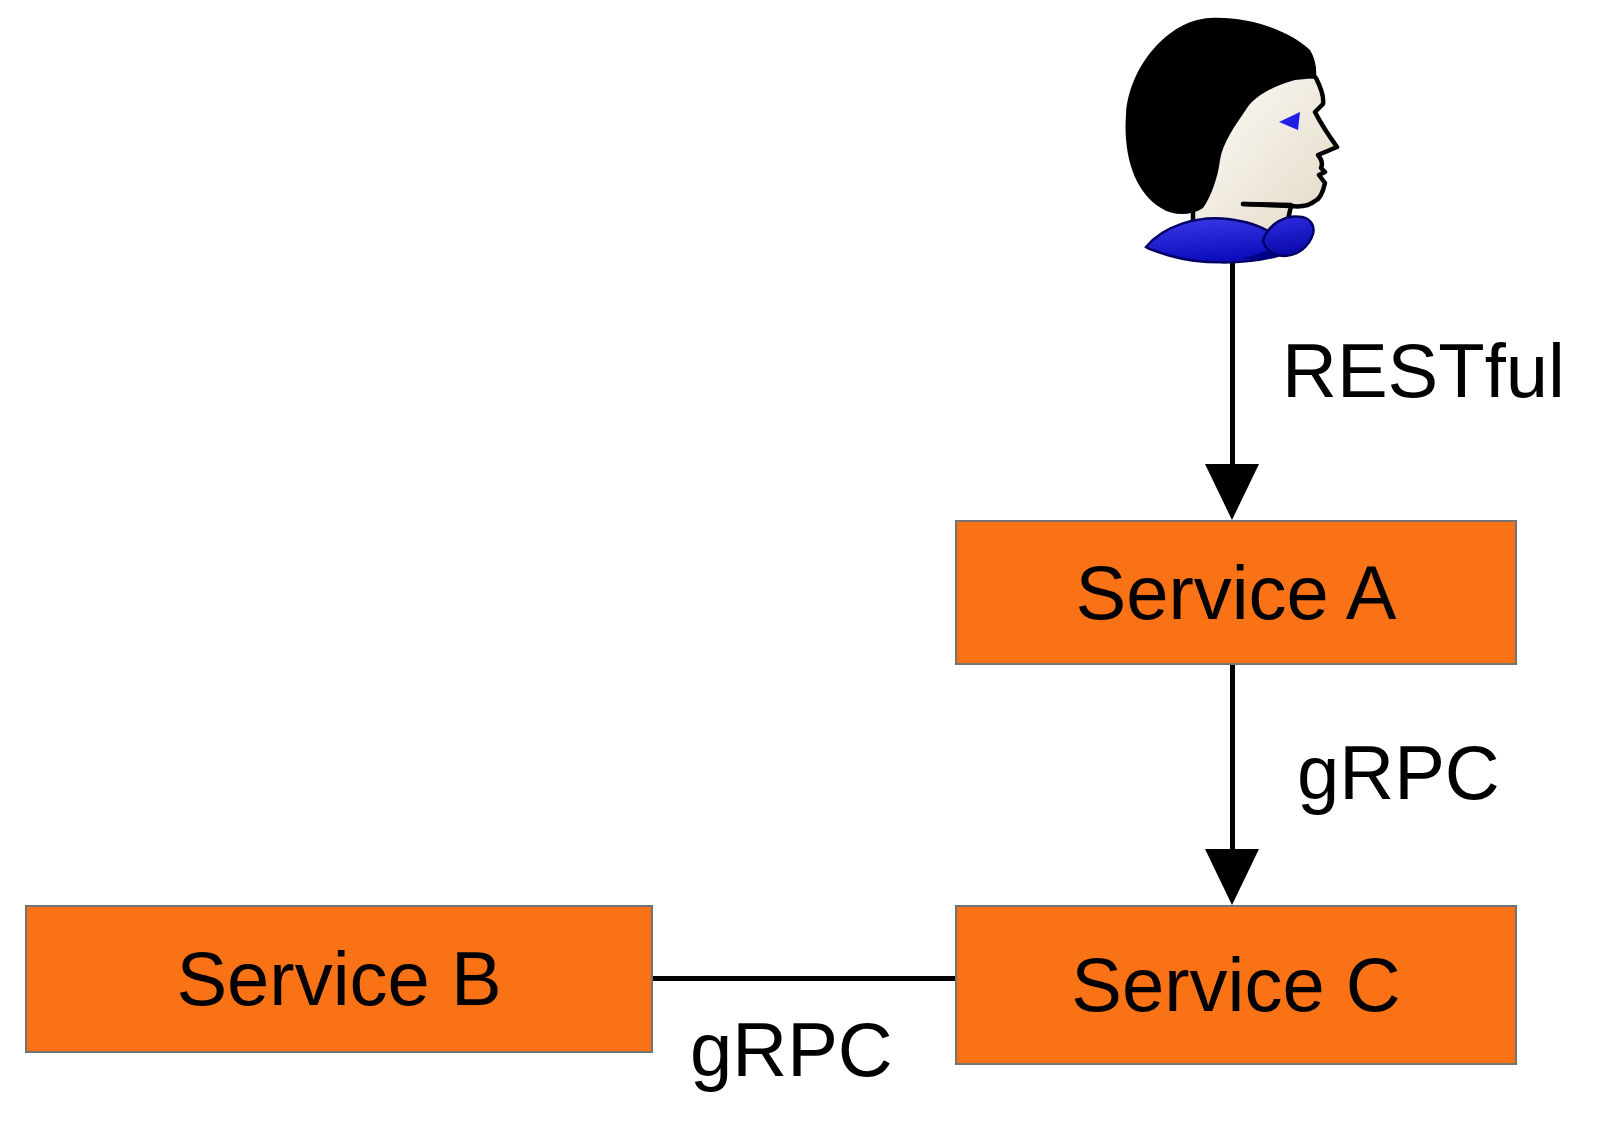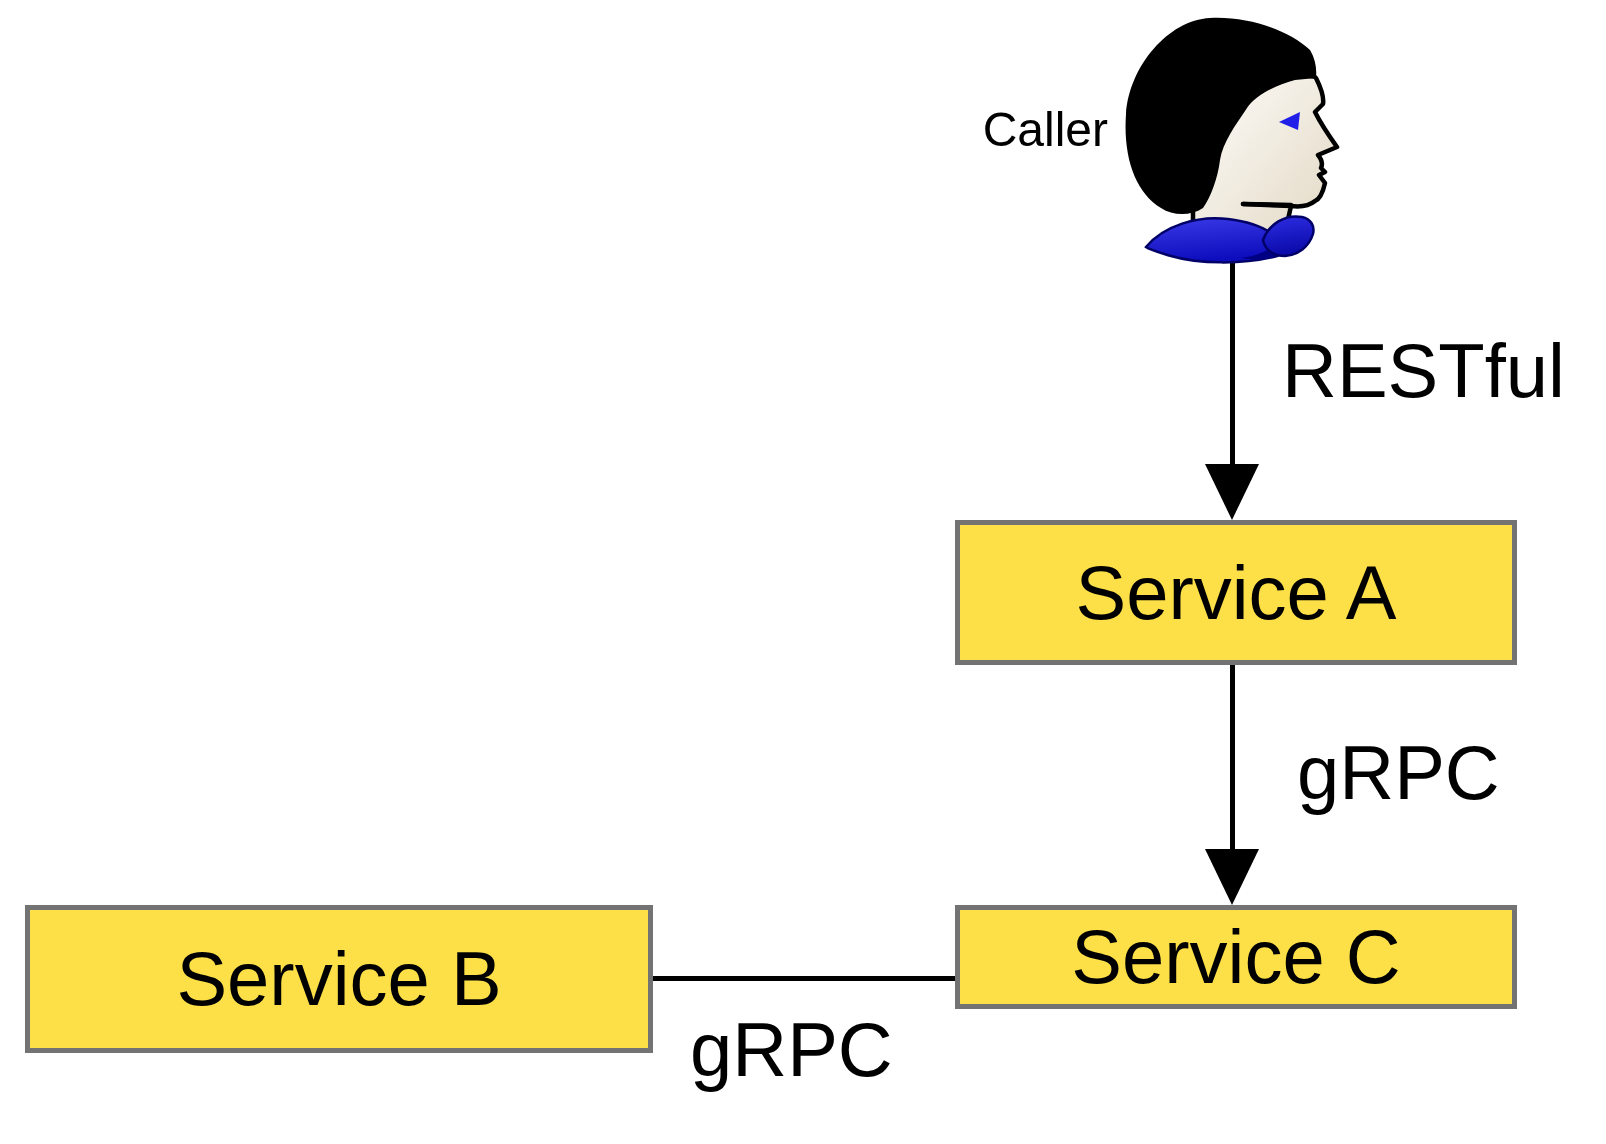--- a/index.html
+++ b/index.html
@@ -8,22 +8,22 @@
     width: 1606px;
     height: 1144px;
     background: #ffffff;
     overflow: hidden;
     font-family: "Liberation Sans", "DejaVu Sans", sans-serif;
     color: #000000;
   }
   .node {
     position: absolute;
     box-sizing: border-box;
-    border: 5px solid #737373;
-    background: #fde047;
+    border: 2px solid #737373;
+    background: #f97316;
     display: flex;
     align-items: center;
     justify-content: center;
     font-size: 76px;
     line-height: 1;
     white-space: nowrap;
   }
   .edge-label {
     position: absolute;
     font-size: 76px;
@@ -71,25 +71,24 @@
   <div class="edge-label" style="left:690px; top:1012px;">gRPC</div>
 
   <div class="node" style="left:955px; top:520px; width:562px; height:145px;">
     <span>Service A</span>
   </div>
 
   <div class="node" style="left:25px; top:905px; width:628px; height:148px;">
     <span>Service B</span>
   </div>
 
-  <div class="node" style="left:955px; top:905px; width:562px; height:104px;align-items:center;">
+  <div class="node" style="left:955px; top:905px; width:562px; height:160px;align-items:center;">
     <span>Service C</span>
   </div>
 
-  <div class="caller-label" style="left:808px; top:106px; width:300px;">Caller</div>
 
   <svg class="actor-svg" width="232" height="266" viewBox="0 0 232 266">
     <defs>
       <linearGradient id="gradFace" x1="0" y1="0" x2="1" y2="1">
         <stop offset="0" stop-color="#fefdfb"></stop>
         <stop offset="1" stop-color="#e2d8c3"></stop>
       </linearGradient>
       <linearGradient id="gradCollar" x1="0" y1="0" x2="0.25" y2="1">
         <stop offset="0" stop-color="#3a3ae8"></stop>
         <stop offset="1" stop-color="#0d0dbd"></stop>

